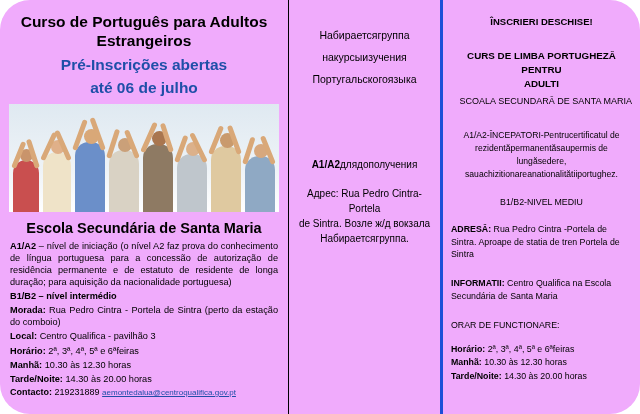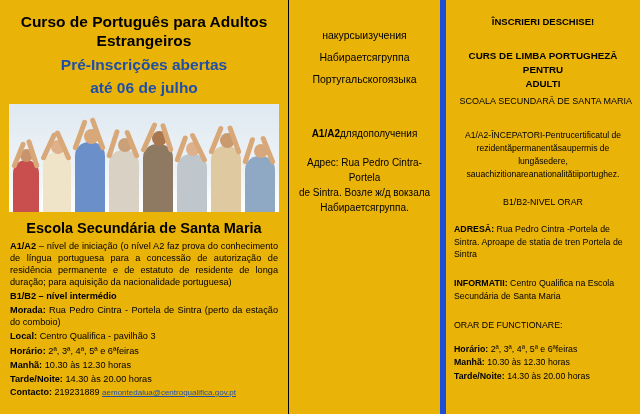--- a/index.html
+++ b/index.html
@@ -5,32 +5,33 @@
   * { box-sizing: border-box; }
   html, body {
     margin: 0; padding: 0;
     width: 640px; height: 414px;
     background: #ffffff;
     font-family: "Liberation Sans", sans-serif;
   }
   #page {
     position: relative;
     width: 640px; height: 414px;
-    background: #eab308;
+    background: #f0abfc;
     overflow: hidden;
     display: flex;
+    border-radius: 30px;
   }
   .col {
     position: relative;
     height: 414px;
     padding: 6px 8px 4px 8px;
   }
   .col-pt { width: 288px; }
   .col-ru { width: 152px; border-left: 1px solid #000; }
-  .col-ro { width: 200px; border-left: 6px solid #1d4ed8; }
+  .col-ro { width: 200px; border-left: 3px solid #1d4ed8; }
 
   
   .pt-title {
     text-align: center;
     font-weight: bold;
     font-size: 15.5px;
     line-height: 1.25;
     color: #000;
     margin: 6px 10px 0 10px;
   }
@@ -96,21 +97,21 @@
     text-align: center;
     font-size: 10.5px;
     line-height: 2.1;
     color: #000;
     margin-top: 18px;
   }
   .ru-mid {
     text-align: center;
     font-size: 10px;
     line-height: 1.5;
-    margin-top: 36px;
+    margin-top: 67px;
     color: #000;
   }
   .ru-mid .b { font-weight: bold; }
   .ru-addr {
     text-align: center;
     font-size: 10px;
     line-height: 1.5;
     margin-top: 14px;
     color: #000;
   }
@@ -248,22 +249,22 @@
       <p class="contact-line">
         <span class="lbl">Contacto:</span>
         <span>219231889</span>
         <a class="mail" href="#">aemontedalua@centroqualifica.gov.pt</a>
       </p>
     </div>
   </div>
 
   <div class="col col-ru">
     <div class="ru-top">
+      <div>Набираетсягруппа</div>
       <div>накурсыизучения</div>
-      <div>Набираетсягруппа</div>
       <div>Португальскогоязыка</div>
     </div>
 
     <div class="ru-mid">
       <span class="b">А1/А2</span><span>длядополучения</span>
     </div>
 
     <div class="ru-addr">
       <span class="b">Адрес:</span>
       <span>Rua Pedro Cintra-Portela</span>
@@ -276,21 +277,21 @@
     <div class="ro-head">ÎNSCRIERI DESCHISE!</div>
 
     <div class="ro-title">
       <div>CURS DE LIMBA PORTUGHEZĂ PENTRU</div>
       <div>ADULTI</div>
     </div>
     <div class="ro-school">SCOALA SECUNDARĂ DE SANTA MARIA</div>
 
     <div class="ro-para">A1/A2-ÎNCEPATORI-Pentrucertificatul de rezidentăpermanentăsaupermis de lungăsedere, sauachizitionareanationalitătiiportughez.</div>
 
-    <div class="ro-level">B1/B2-NIVEL ORAR</div>
+    <div class="ro-level">B1/B2-NIVEL MEDIU</div>
 
     <div class="ro-block">
       <span class="k">ADRESĂ:</span>
       <span>Rua Pedro Cintra -Portela de Sintra.  Aproape de statia de tren Portela de Sintra</span>
     </div>
 
     <div class="ro-block">
       <span class="k">INFORMATII:</span>
       <span>Centro Qualifica na Escola Secundária de Santa Maria</span>
     </div>

